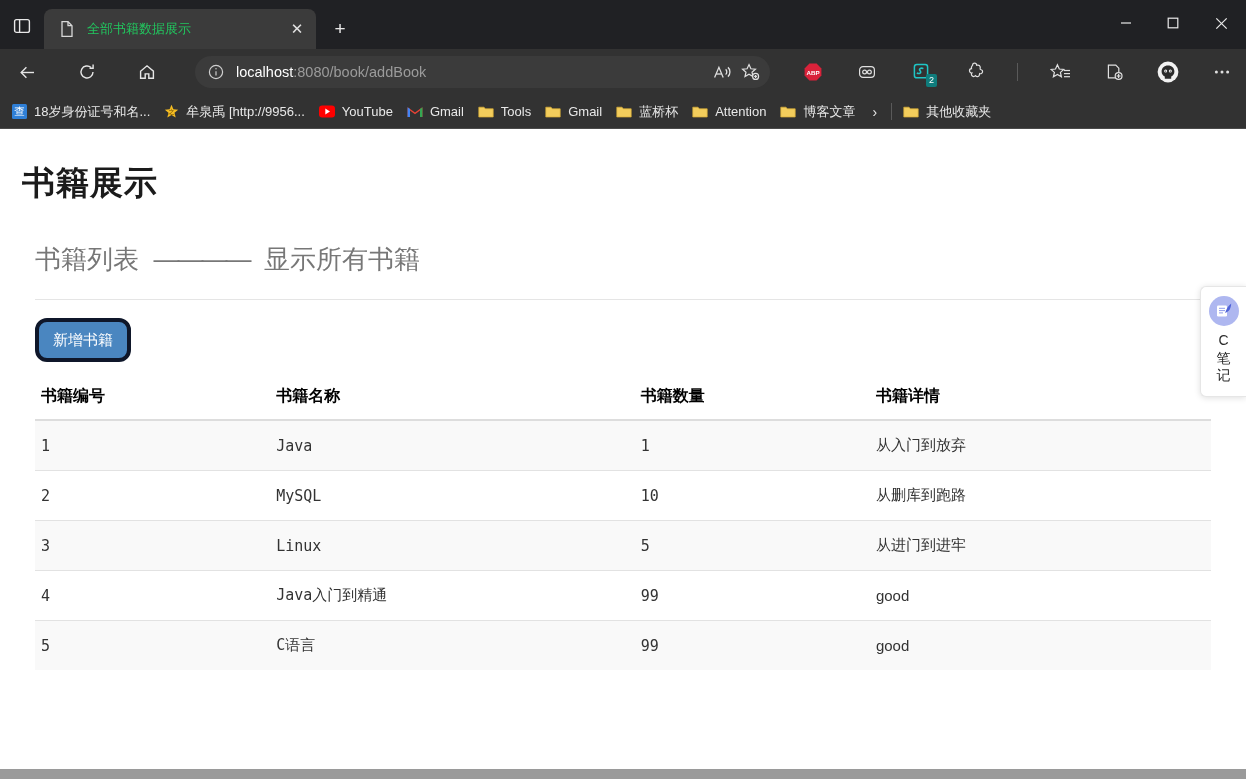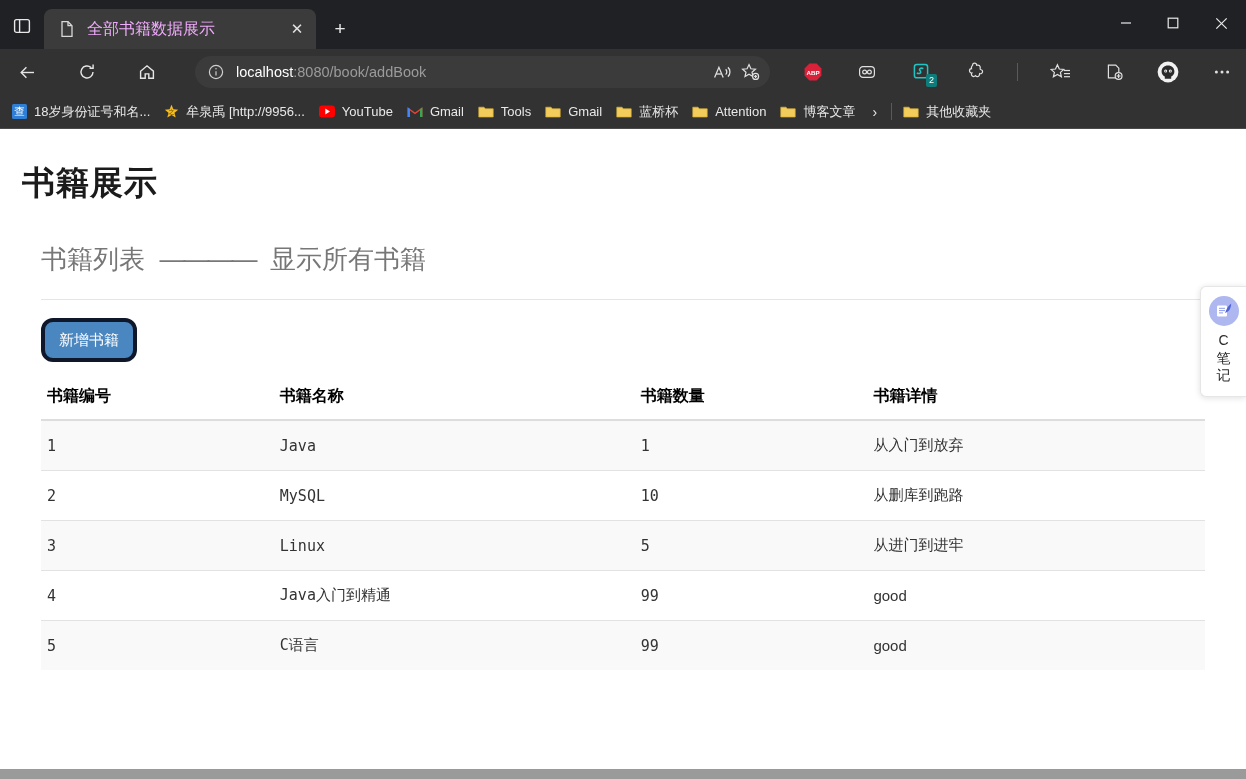--- a/index.html
+++ b/index.html
@@ -40,22 +40,22 @@
     background: #3b3b3b;
     border-radius: 8px 8px 0 0;
     display: flex;
     align-items: center;
     padding: 0 6px 0 14px;
     position: relative;
   }
   .tab-favicon { width: 18px; height: 18px; display:flex; align-items:center; justify-content:center; flex:none;}
   .tab-title {
     flex: 1;
-    color: #f0abfc;
-    font-size: 16px;
+    color: #22c55e;
+    font-size: 13px;
     margin-left: 11px;
     white-space: nowrap;
     overflow: hidden;
     text-overflow: ellipsis;
   }
   .tab-close {
     width: 26px; height: 26px;
     display: flex; align-items: center; justify-content: center;
     border-radius: 4px;
     color: #e3e3e3;
@@ -192,21 +192,21 @@
   }
   .page-title {
     font-size: 33px;
     font-weight: bold;
     color: #1b1b1b;
     margin: 32px 0 0 2px;
     letter-spacing: 1px;
     font-family: "Liberation Sans", sans-serif;
   }
   .container {
-    margin: 0 21px;
+    margin: 0 15px;
     padding-top: 36px;
   }
   .subhead {
     font-size: 26px;
     color: #777777;
     padding-bottom: 22px;
     border-bottom: 1px solid #e5e5e5;
     white-space: nowrap;
   }
   .subhead .dash { letter-spacing: -2px; }

